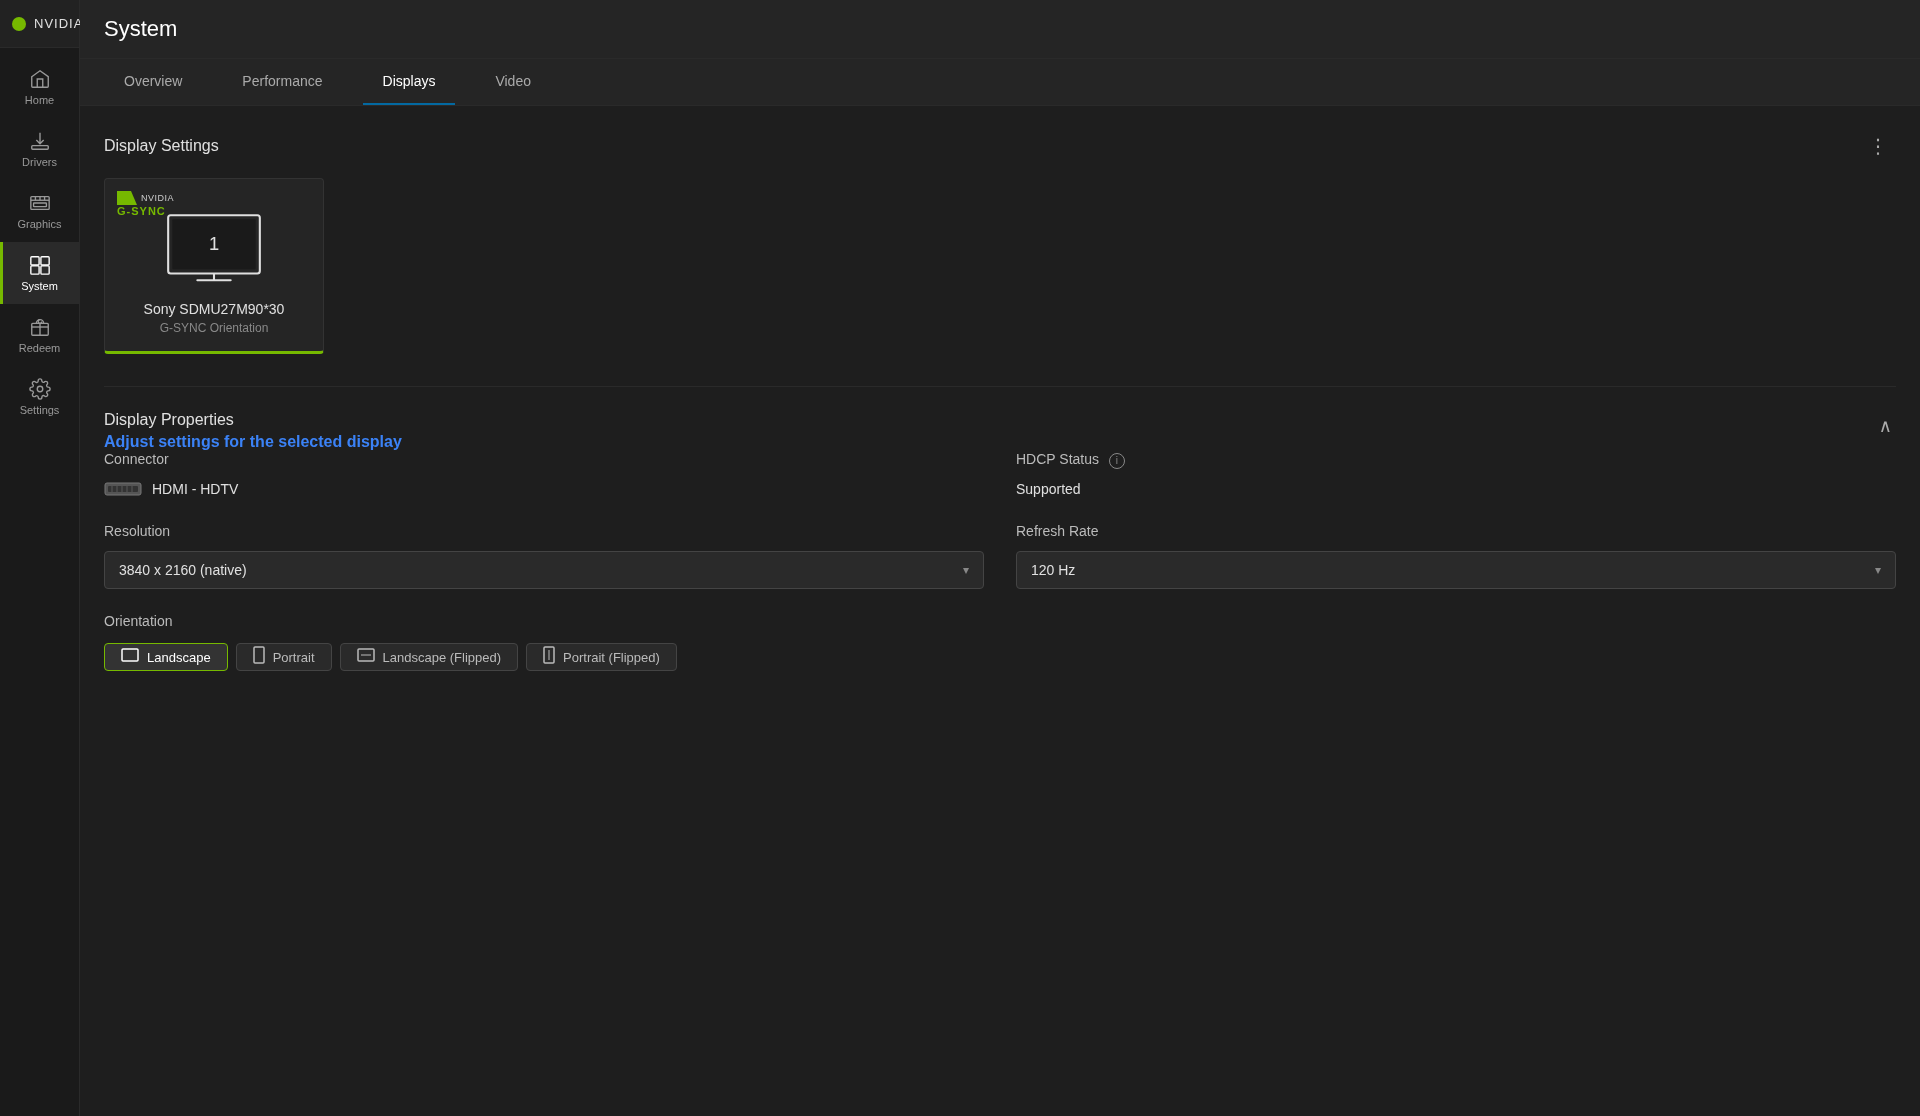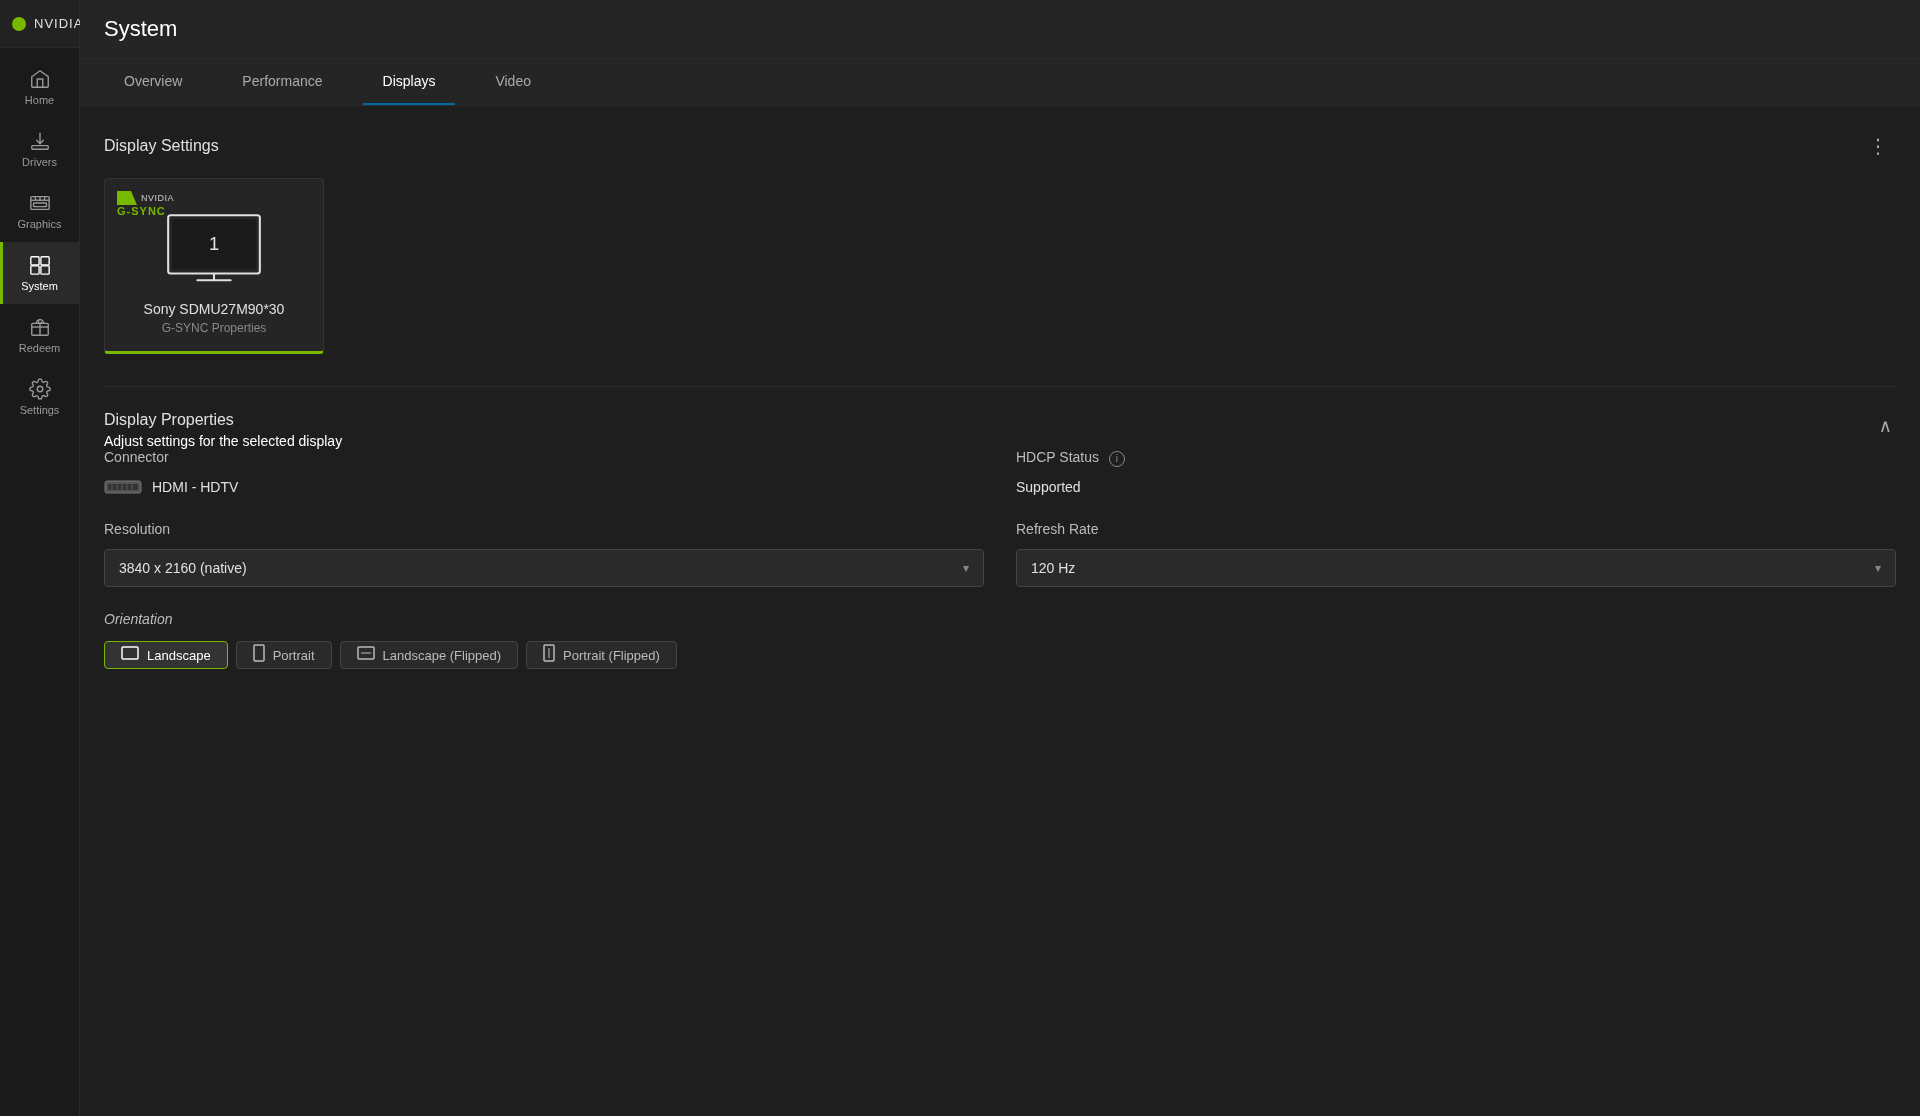--- a/index.html
+++ b/index.html
@@ -222,22 +222,23 @@
       justify-content: space-between;
       align-items: flex-start;
     }
     .display-props-title {
       font-size: 16px;
       font-weight: 500;
       color: #e0e0e0;
       margin-bottom: 4px;
     }
     .display-props-subtitle {
-      font-size: 14px;
-      color: #ffffff;
+      font-size: 16px;
+      color: #3b82f6;
+      font-weight: bold;
     }
     .collapse-btn {
       background: none;
       border: none;
       color: #aaa;
       cursor: pointer;
       font-size: 18px;
       display: flex;
       align-items: center;
       justify-content: center;
@@ -308,21 +309,20 @@
     }
 
     
     .orientation-section {
       margin-top: 16px;
     }
     .orientation-label {
       font-size: 14px;
       color: #bbb;
       margin-bottom: 14px;
-      font-style: italic;
     }
     .orientation-buttons {
       display: flex;
       gap: 8px;
     }
     .orient-btn {
       display: flex;
       align-items: center;
       gap: 8px;
       background: #2a2a2a;
@@ -499,21 +499,21 @@
 
             <text x="60" y="47" text-anchor="middle" fill="#e0e0e0" font-size="22" font-family="Arial">1</text>
 
             <line x1="60" y1="75" x2="60" y2="83" stroke="#e0e0e0" stroke-width="2.5"></line>
 
             <line x1="40" y1="83" x2="80" y2="83" stroke="#e0e0e0" stroke-width="2.5" stroke-linecap="round"></line>
           </svg>
         </div>
 
         <div class="monitor-name">Sony SDMU27M90*30</div>
-        <div class="monitor-subtitle">G-SYNC Properties</div>
+        <div class="monitor-subtitle">G-SYNC Orientation</div>
       </div>
     </div>
 
     <hr class="divider">
 
     <div>
       <div class="display-props-header">
         <div>
           <div class="display-props-title">Display Properties</div>
           <div class="display-props-subtitle">Adjust settings for the selected display</div>

